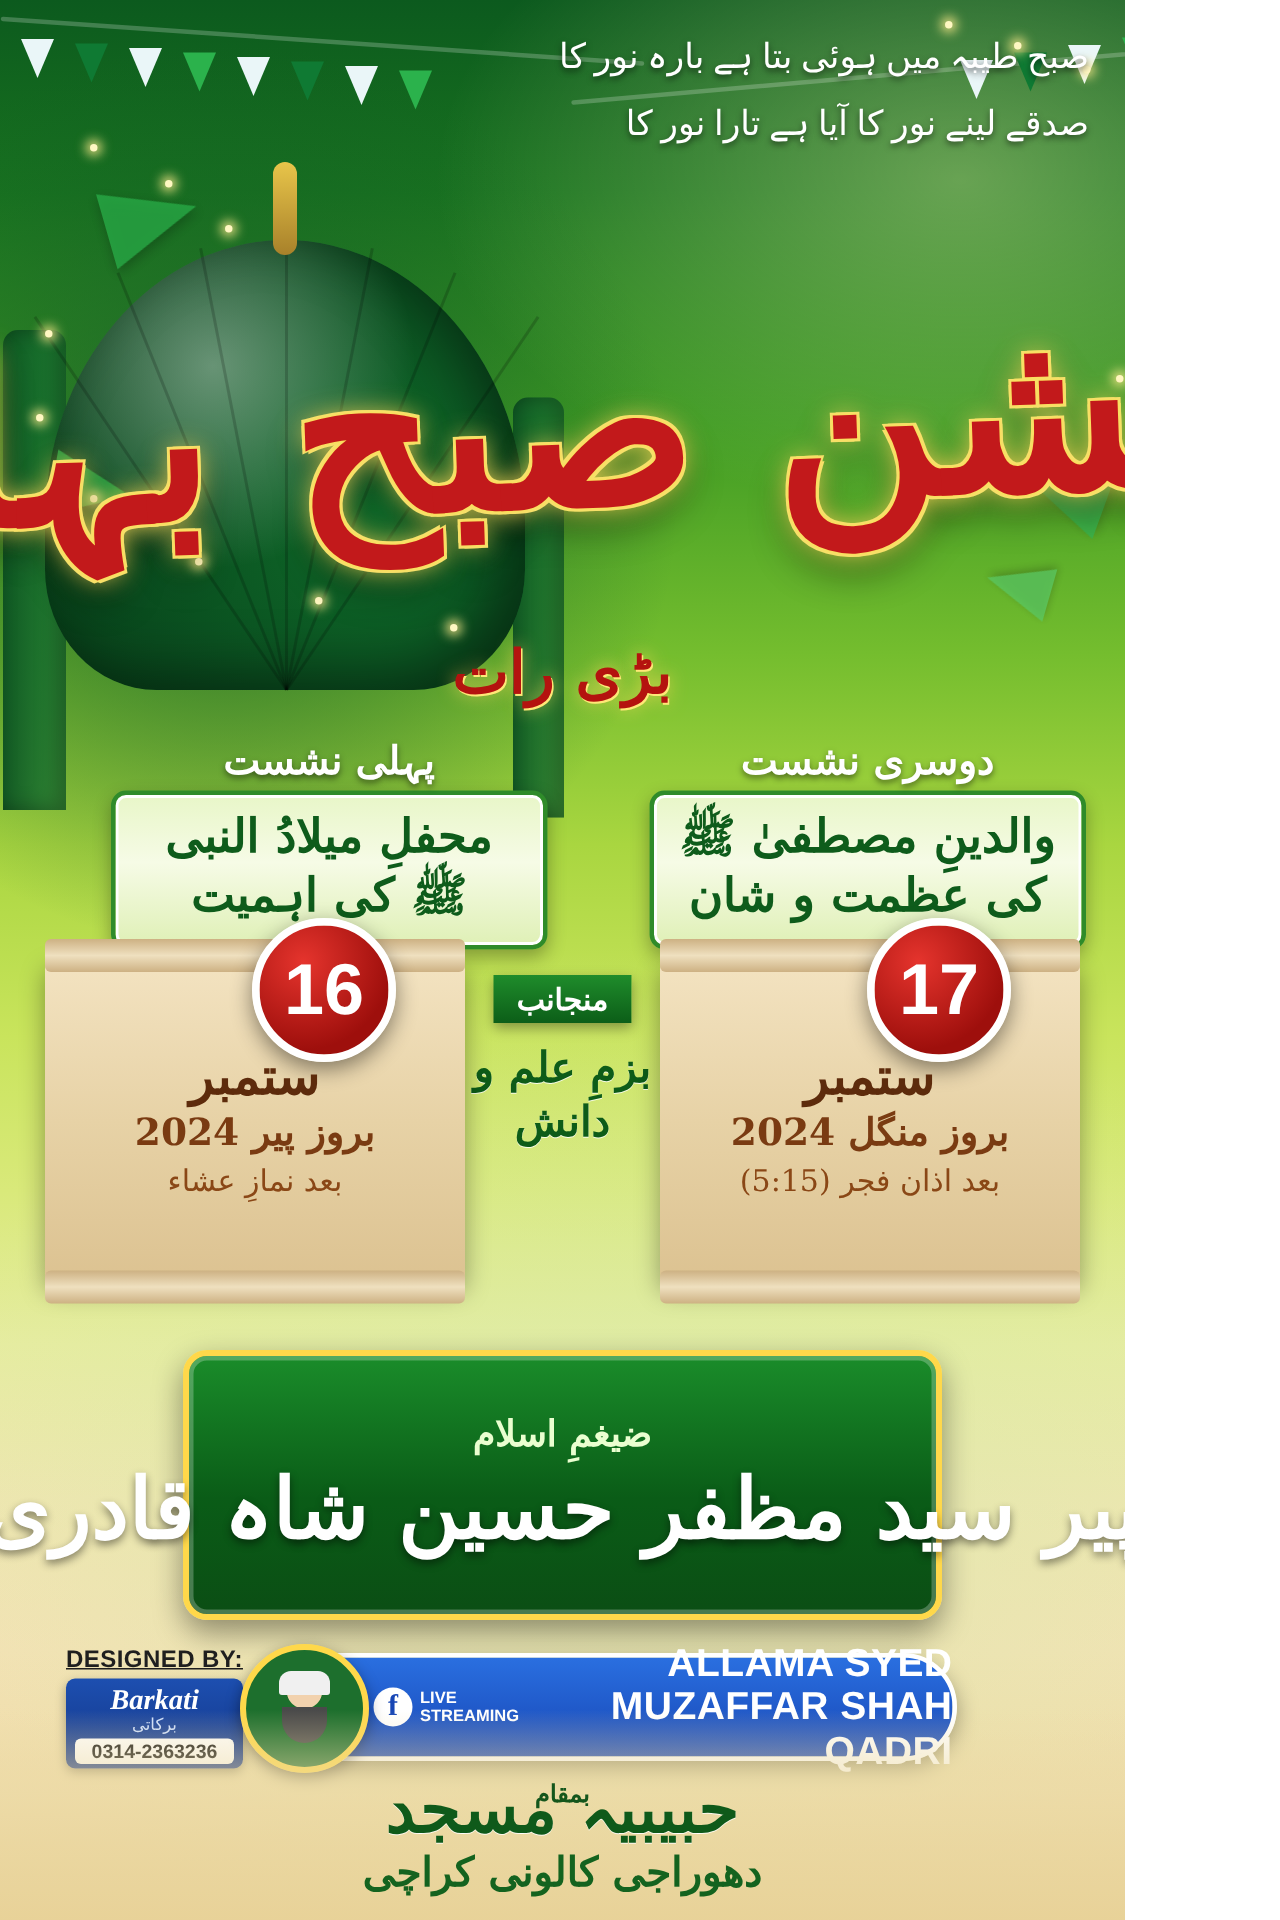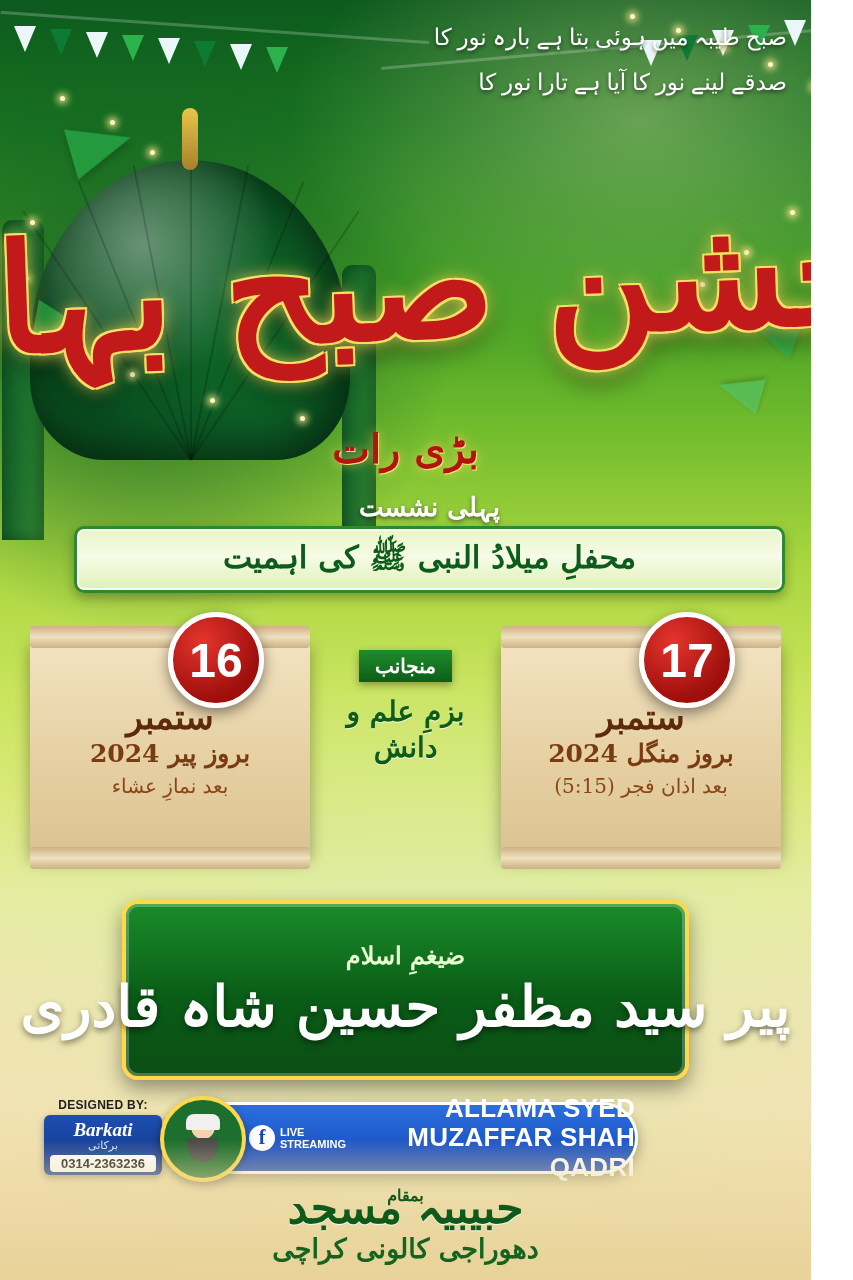--- a/index.html
+++ b/index.html
@@ -3,21 +3,21 @@
 <meta charset="utf-8">
 <style>
   * { box-sizing: border-box; margin: 0; padding: 0; }
   html, body {
     width: 853px; height: 1280px;
     font-family: "Liberation Sans", sans-serif;
     overflow: hidden;
   }
   .poster {
     position: relative;
-    width: 811px; height: 1280px;
+    width: 750px; height: 1280px;
     background:
       radial-gradient(ellipse 500px 320px at 640px 120px, rgba(255,255,180,0.35), rgba(255,255,180,0) 70%),
       radial-gradient(ellipse 420px 420px at 150px 330px, rgba(20,90,40,0.85), rgba(20,90,40,0) 72%),
       radial-gradient(ellipse 700px 500px at 430px 980px, rgba(215,235,170,0.55), rgba(215,235,170,0) 70%),
       linear-gradient(180deg,
         #0c5a1e 0%,
         #18731f 10%,
         #3f9b24 22%,
         #74bd2e 34%,
         #a9d640 44%,
@@ -238,21 +238,21 @@
     text-shadow: 0 3px 6px rgba(0,0,0,0.45);
     white-space: nowrap;
   }
 
   
   .designer {
     position: absolute; left: 44px; top: 1098px; width: 118px;
     text-align: center; direction: ltr;
   }
   .designer .lbl {
-    font-size: 12px; font-weight: bold; color: #1f1f1f; letter-spacing: 0.3px;
+    font-size: 16px; font-weight: bold; color: #1f1f1f; letter-spacing: 0.3px; text-decoration: underline;
   }
   .designer .card {
     margin-top: 3px; background: linear-gradient(180deg,#1d4fb0,#123486);
     border-radius: 6px; padding: 5px 6px 3px;
     box-shadow: 0 3px 7px rgba(0,0,0,0.35);
   }
   .designer .brand {
     color: #ffffff; font-family: "Liberation Serif", serif;
     font-size: 19px; font-weight: bold; font-style: italic; line-height: 1;
   }
@@ -393,20 +393,24 @@
   <div class="title-block">
     <div class="title-main">جشن صبح بہار</div>
   </div>
   <div class="title-sub">بڑی رات</div>
 
   <div class="sessions">
     <div class="session">
       <div class="session-kicker">پہلی نشست</div>
       <div class="session-banner">محفلِ میلادُ النبی ﷺ کی اہمیت</div>
     </div>
+    <div class="session">
+      <div class="session-kicker">دوسری نشست</div>
+      <div class="session-banner">والدینِ مصطفیٰ ﷺ کی عظمت و شان</div>
+    </div>
   </div>
 
   <div class="dates">
 
     <div class="scroll-card">
       <div class="daybadge">16</div>
       <div class="scroll-text">
         <div class="scroll-month">
           <span>ستمبر</span>
         </div>

